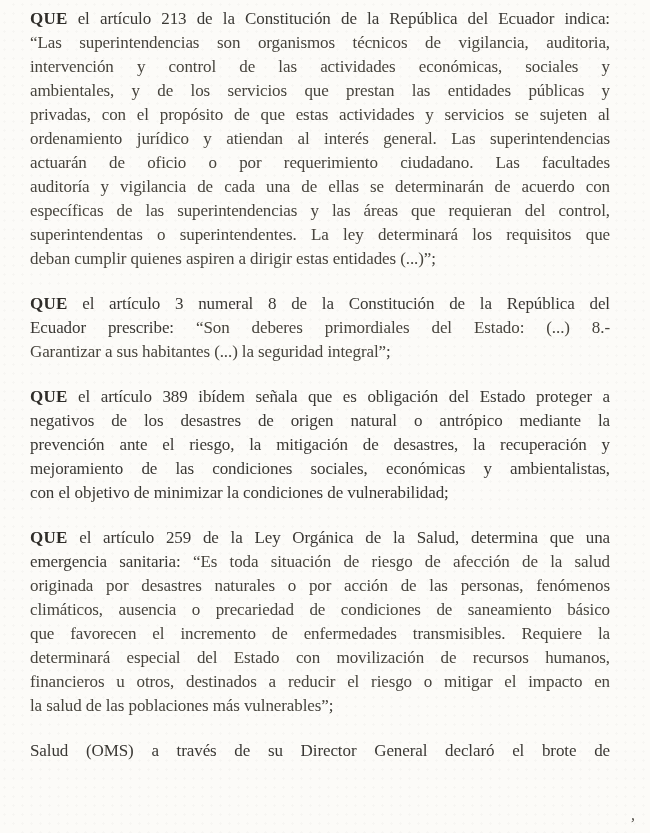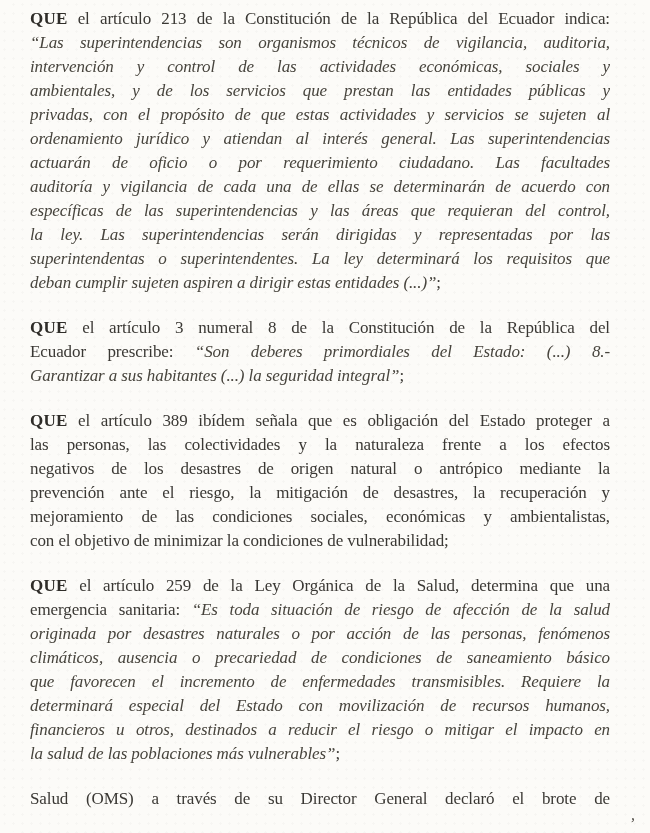--- a/index.html
+++ b/index.html
@@ -37,21 +37,20 @@
     text-justify: inter-word;
   }
   .l.pl { text-align-last: left; }
   .b {
     font-weight: 700;
     color: #2f2d29;
     letter-spacing: 0.2px;
   }
   .n { color: #3a3834; }
   .i {
-    font-style: italic;
     color: #47443d;
   }
   .stray {
     position: absolute;
     left: 631px;
     top: 806px;
     font-size: 16px;
     font-style: italic;
     color: #55524c;
   }
@@ -64,34 +63,32 @@
   <div class="para">
     <div class="l"><span class="b">QUE</span><span class="n"> el artículo 213 de la Constitución de la República del Ecuador indica:</span></div>
     <div class="l"><span class="i">“Las superintendencias son organismos técnicos de vigilancia, auditoria,</span></div>
     <div class="l"><span class="i">intervención y control de las actividades económicas, sociales y</span></div>
     <div class="l"><span class="i">ambientales, y de los servicios que prestan las entidades públicas y</span></div>
     <div class="l"><span class="i">privadas, con el propósito de que estas actividades y servicios se sujeten al</span></div>
     <div class="l"><span class="i">ordenamiento jurídico y atiendan al interés general. Las superintendencias</span></div>
     <div class="l"><span class="i">actuarán de oficio o por requerimiento ciudadano. Las facultades</span></div>
     <div class="l"><span class="i">auditoría y vigilancia de cada una de ellas se determinarán de acuerdo con</span></div>
     <div class="l"><span class="i">específicas de las superintendencias y las áreas que requieran del control,</span></div>
-    <div class="l"><span class="i">la ley. Las superintendencias serán dirigidas y representadas por las</span></div>
     <div class="l"><span class="i">superintendentas o superintendentes. La ley determinará los requisitos que</span></div>
-    <div class="l pl"><span class="i">deban cumplir sujeten aspiren a dirigir estas entidades (...)”</span><span class="n">;</span></div>
+    <div class="l pl"><span class="i">deban cumplir quienes aspiren a dirigir estas entidades (...)”</span><span class="n">;</span></div>
   </div>
 
   <div class="para">
     <div class="l"><span class="b">QUE</span><span class="n"> el artículo 3 numeral 8 de la Constitución de la República del</span></div>
     <div class="l"><span class="n">Ecuador prescribe: </span><span class="i">“Son deberes primordiales del Estado: (...) 8.-</span></div>
     <div class="l pl"><span class="i">Garantizar a sus habitantes (...) la seguridad integral”</span><span class="n">;</span></div>
   </div>
 
   <div class="para">
     <div class="l"><span class="b">QUE</span><span class="n"> el artículo 389 ibídem señala que es obligación del Estado proteger a</span></div>
-    <div class="l"><span class="n">las personas, las colectividades y la naturaleza frente a los efectos</span></div>
     <div class="l"><span class="n">negativos de los desastres de origen natural o antrópico mediante la</span></div>
     <div class="l"><span class="n">prevención ante el riesgo, la mitigación de desastres, la recuperación y</span></div>
     <div class="l"><span class="n">mejoramiento de las condiciones sociales, económicas y ambientalistas,</span></div>
     <div class="l pl"><span class="n">con el objetivo de minimizar la condiciones de vulnerabilidad;</span></div>
   </div>
 
   <div class="para">
     <div class="l"><span class="b">QUE</span><span class="n"> el artículo 259 de la Ley Orgánica de la Salud, determina que una</span></div>
     <div class="l"><span class="n">emergencia sanitaria: </span><span class="i">“Es toda situación de riesgo de afección de la salud</span></div>
     <div class="l"><span class="i">originada por desastres naturales o por acción de las personas, fenómenos</span></div>

